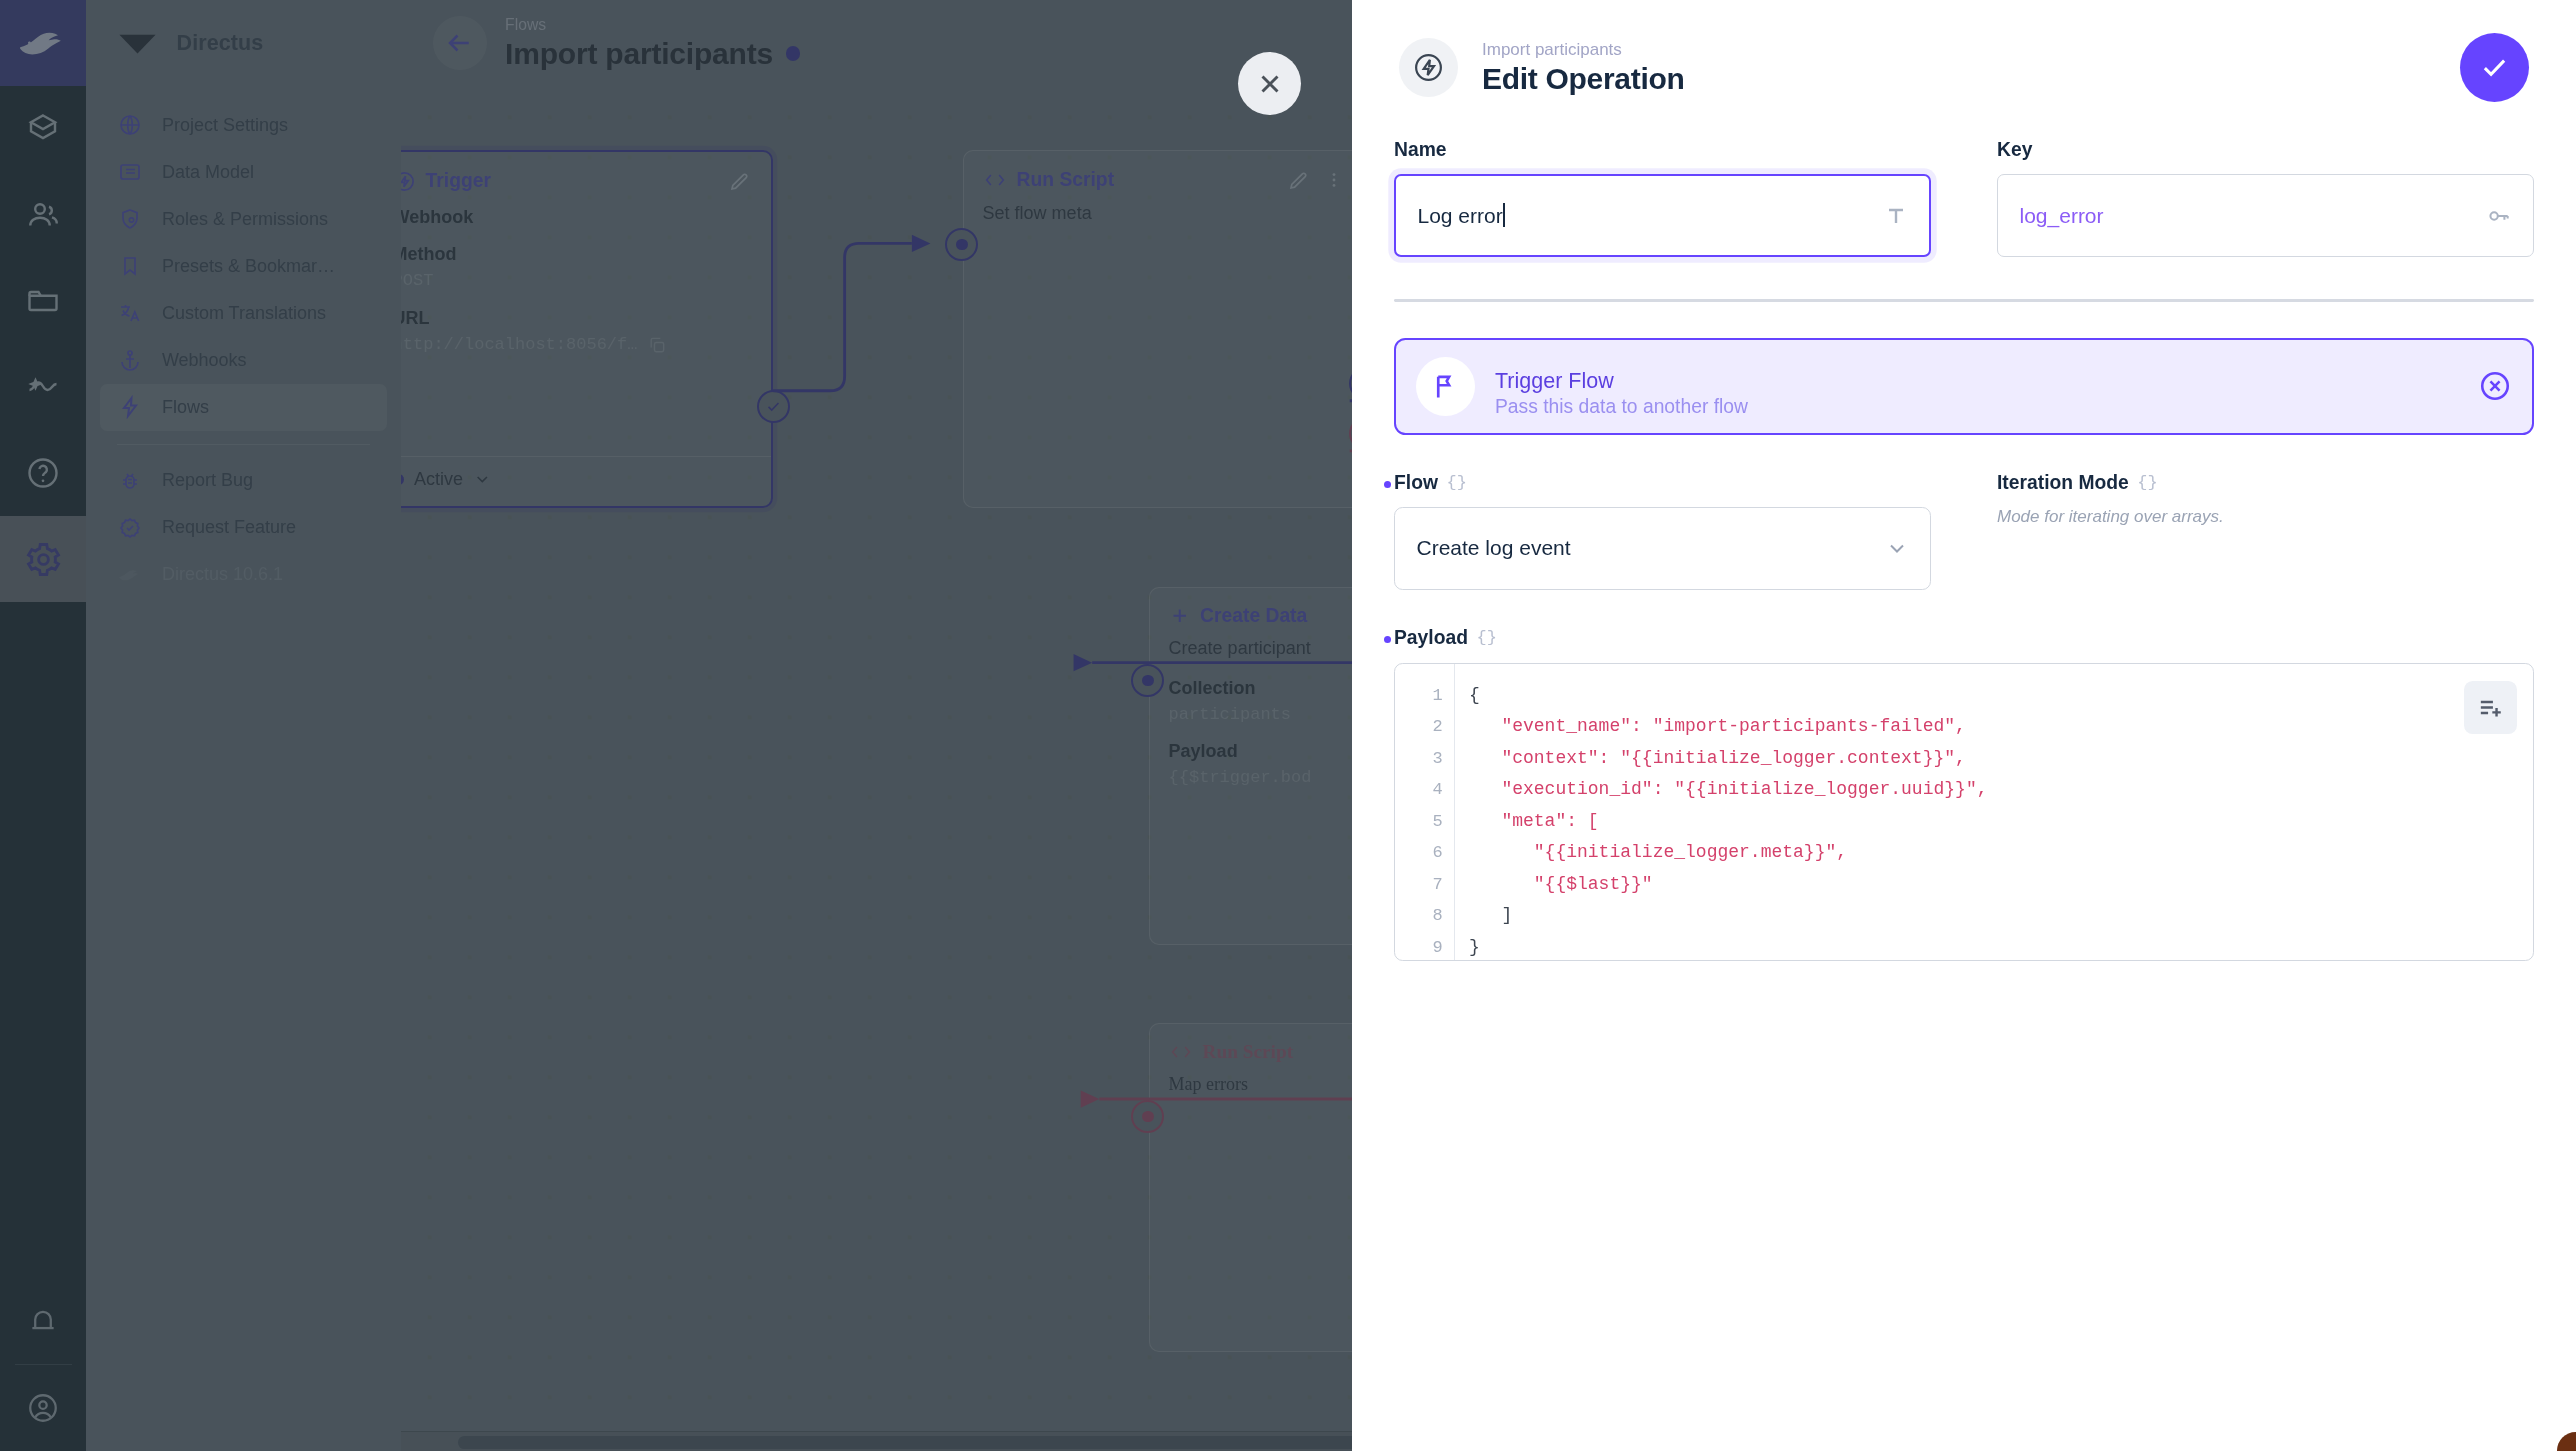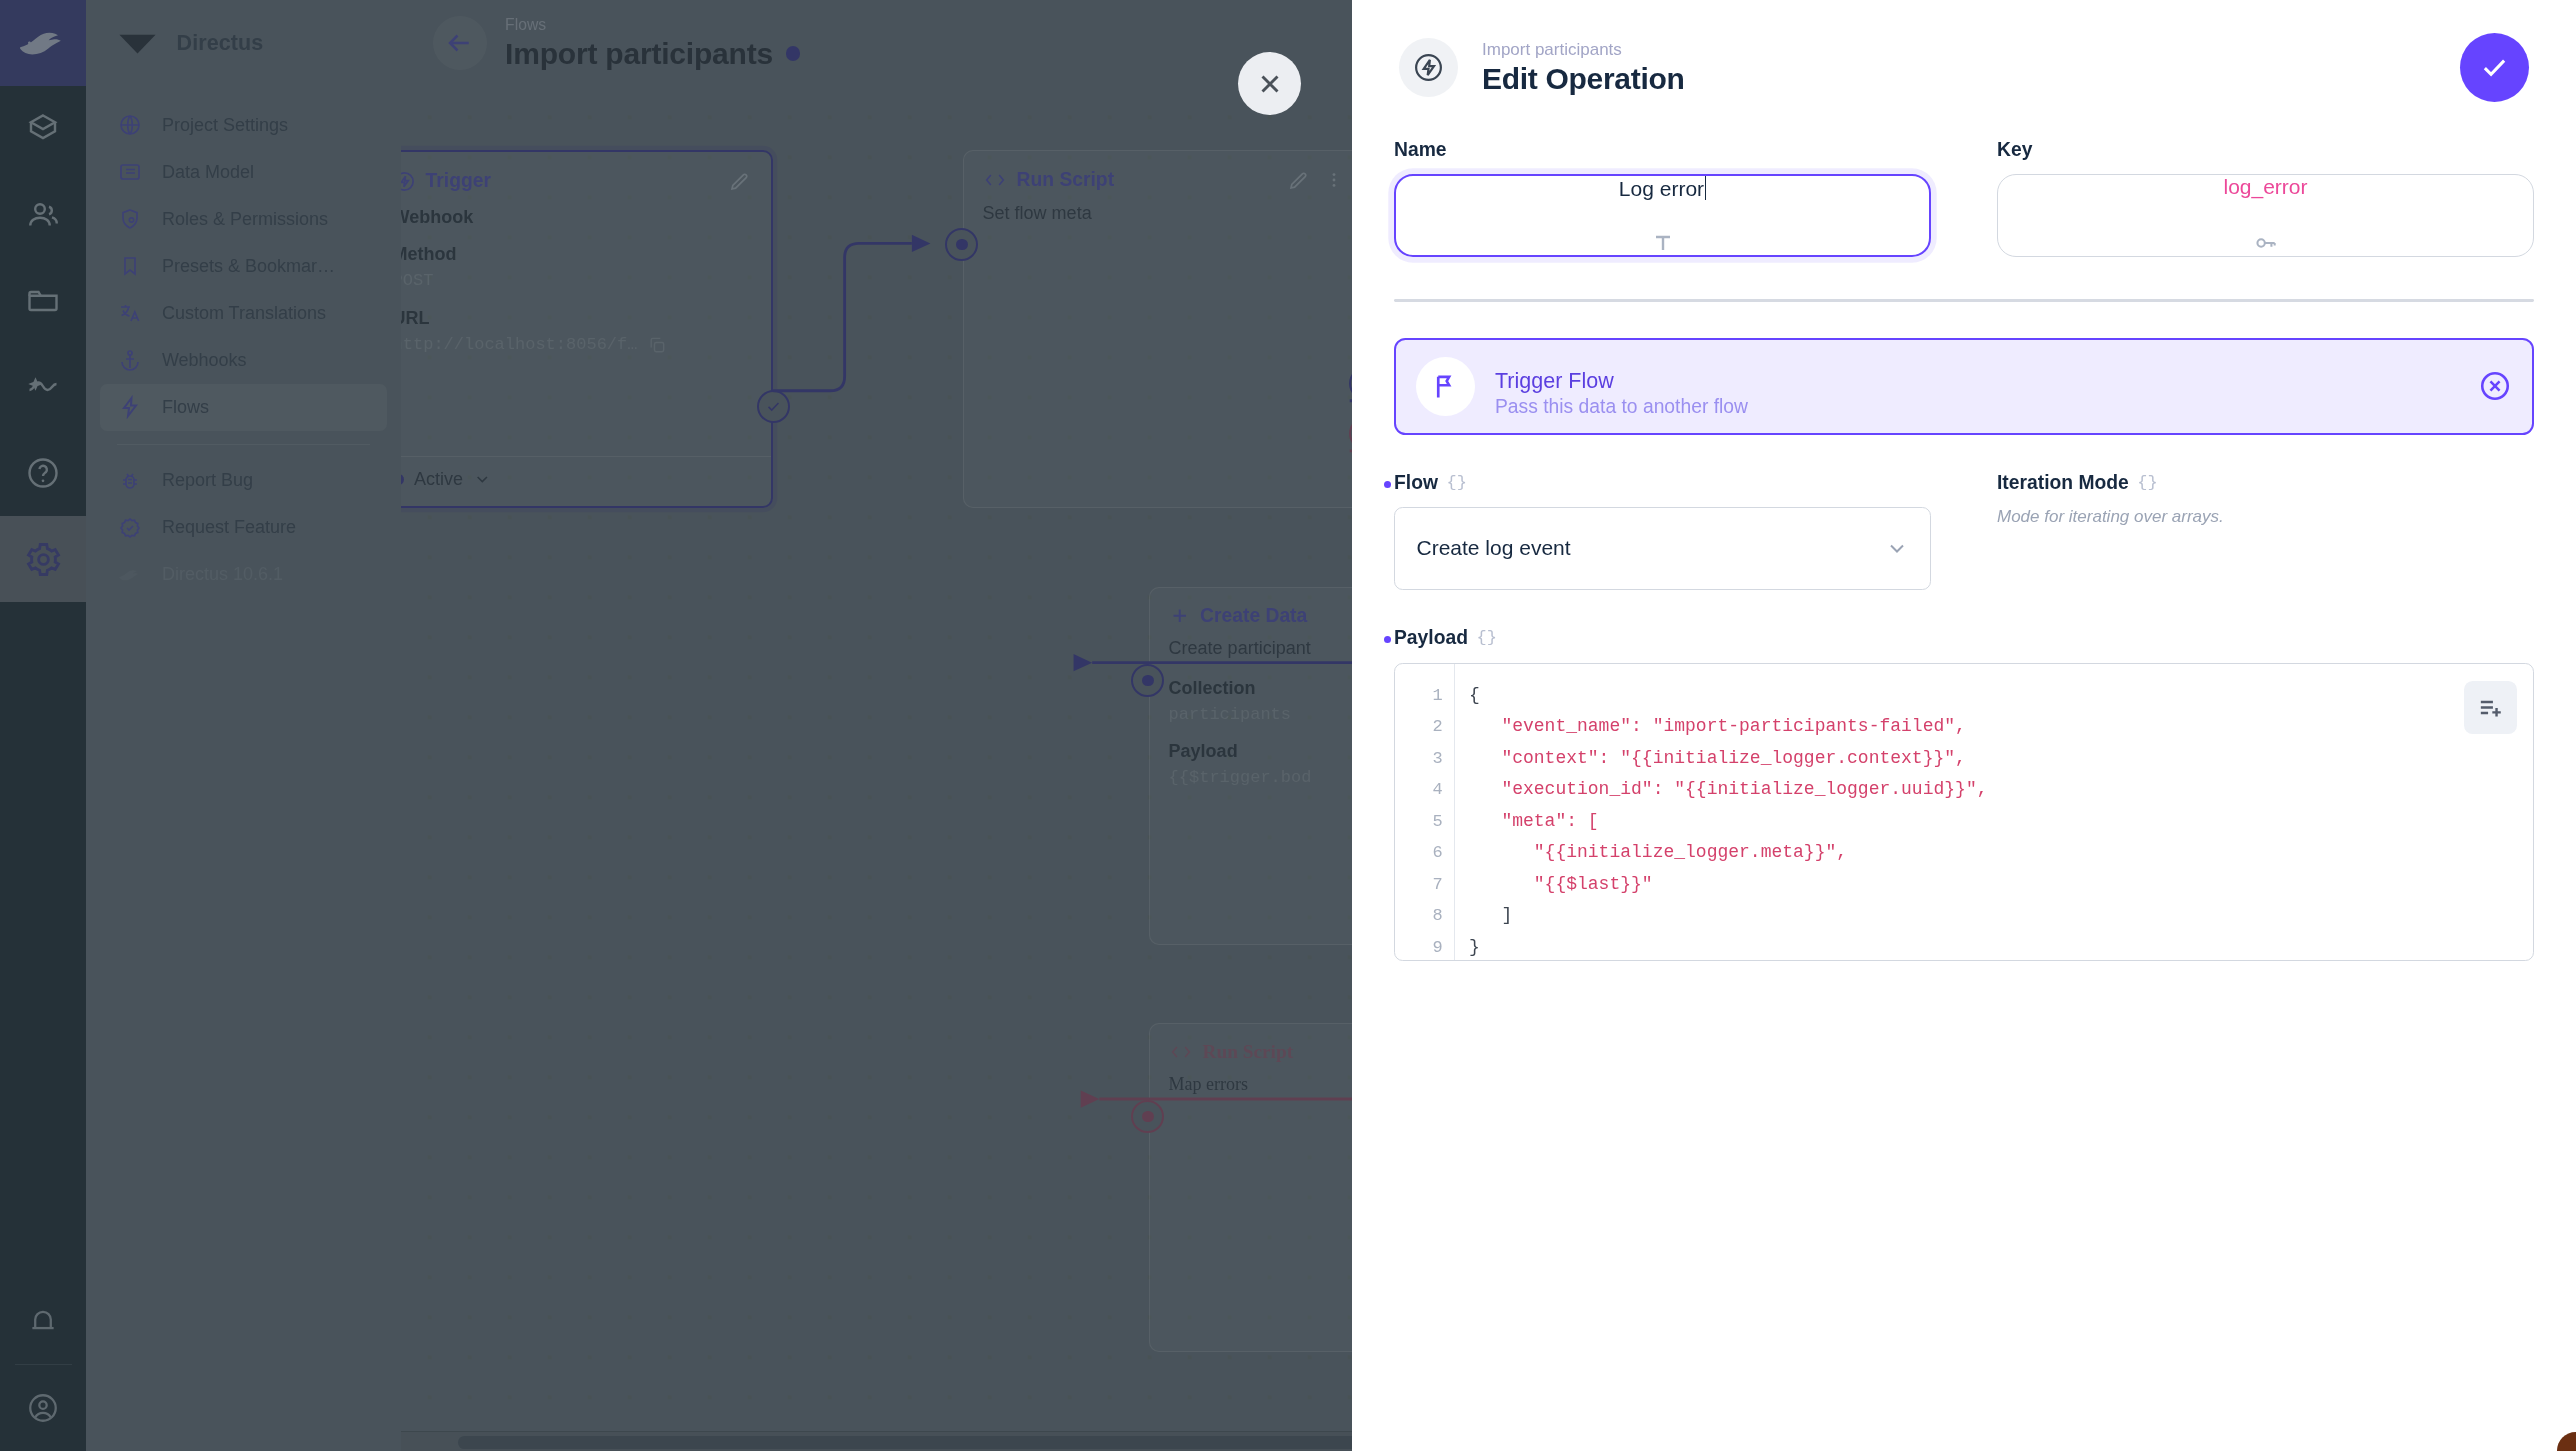--- a/index.html
+++ b/index.html
@@ -168,31 +168,30 @@
     font-size: 19.3px; font-weight: 700; color: #172940; margin-bottom: 13px;
     display: flex; align-items: center; gap: 8.6px; position: relative;
   }
   .field-label .req-dot {
     position: absolute; left: -10px; top: 9.3px;
     width: 7.2px; height: 7.2px; border-radius: 50%; background: #6644ff;
   }
   .field-label .tmpl { font-family: "Liberation Mono", monospace; font-size: 17px; color: #b8bfd0; font-weight: 400; }
 
   .input-box {
-    height: 83px; border: 1.4px solid #d3d8e0; border-radius: 19px;
+    height: 83px; border: 1.4px solid #d3d8e0; border-radius: 7px;
     display: flex; align-items: center; padding: 0 21.5px; gap: 11.4px;
     background: #fff;
-    flex-direction: column;
   }
   .input-box.focused {
     border: 2.9px solid #6644ff;
     box-shadow: 0 0 0 5.7px rgba(102,68,255,0.10);
   }
   .input-val { flex: 1 1 auto; font-size: 21px; color: #172940; position: relative; }
-  .input-val.placeholder-ish { color: #ec4899; }
+  .input-val.placeholder-ish { color: #8b5cf6; }
   .caret {
     display: inline-block; width: 1.4px; height: 24px; background: #172940;
     vertical-align: -4.3px; margin-left: 0.7px;
   }
   .input-ico { flex: 0 0 auto; display: flex; align-items: center; }
 
   .select-box {
     height: 83px; border: 1.4px solid #d3d8e0; border-radius: 8.6px;
     display: flex; align-items: center; padding: 0 21.5px; background: #fff;
   }

